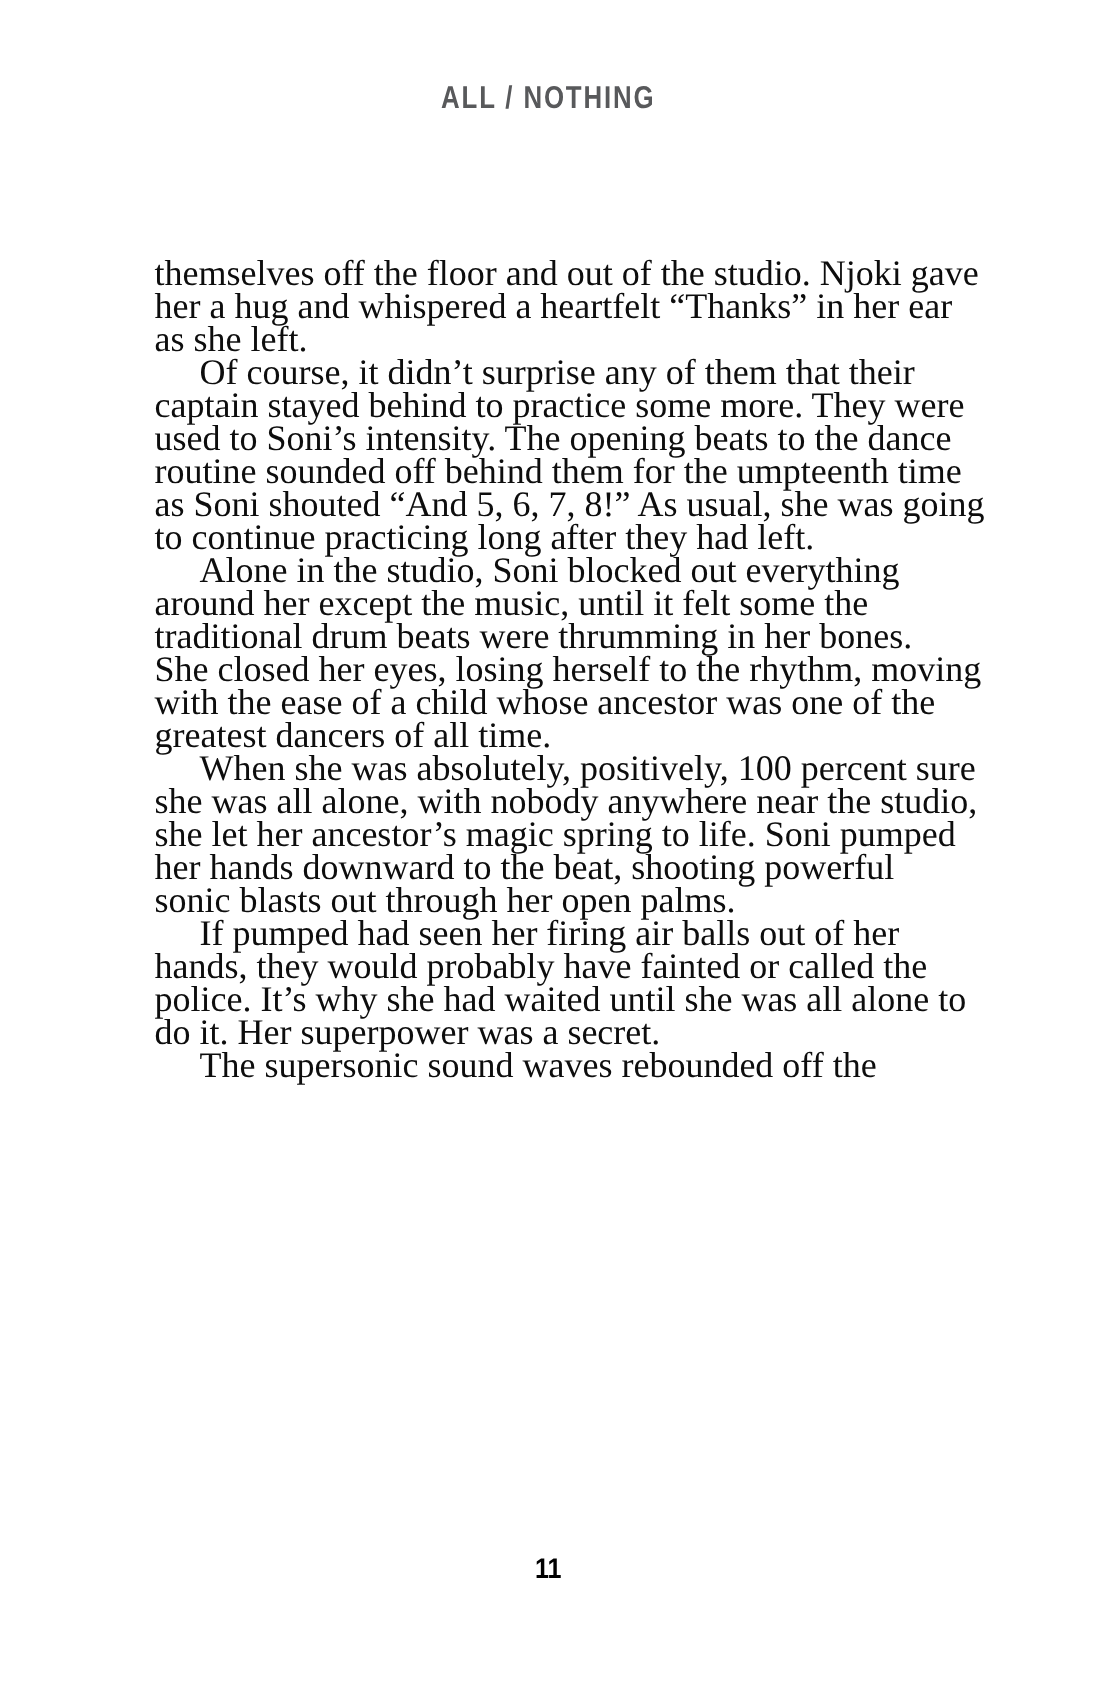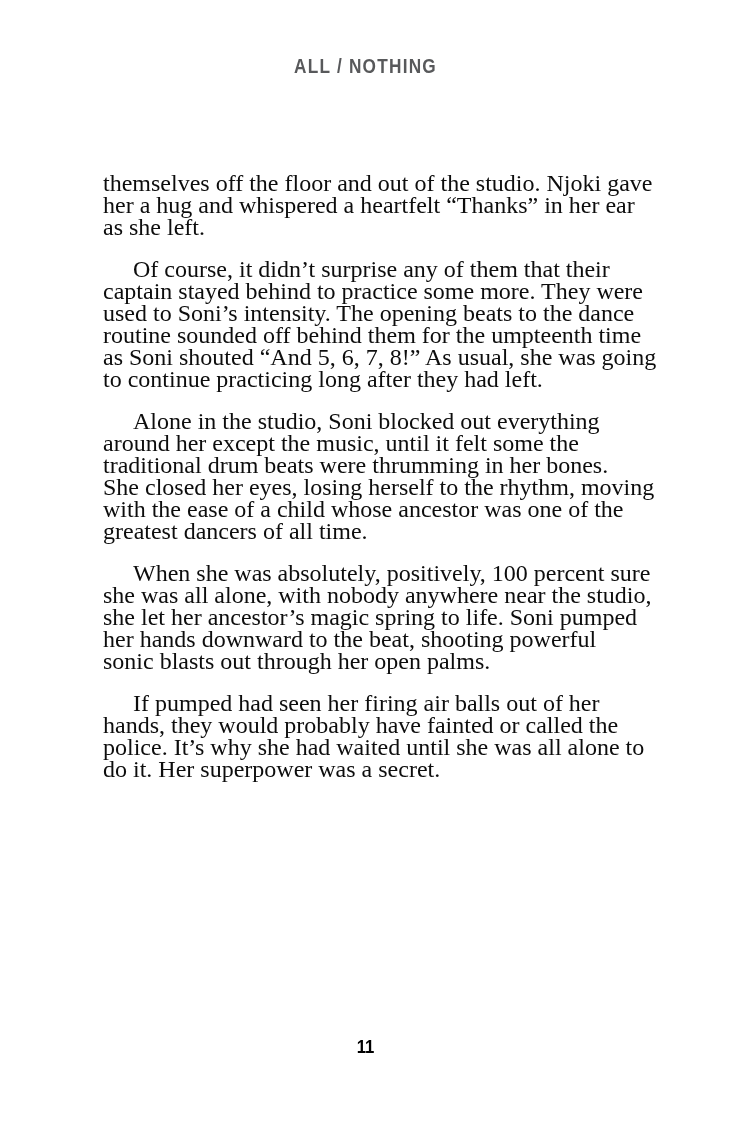--- a/index.html
+++ b/index.html
@@ -38,21 +38,20 @@
     font-size: 24px;
     line-height: 22px;
     color: #0d0d0d;
   }
   .para {
     white-space: pre-line;   
     margin: 0;
   }
   .para.indent {
     text-indent: 30px;
-    margin-top: 20px;
   }
   .page-number {
     position: absolute;
     top: 1036px;
     left: 0;
     width: 100%;
     text-align: center;
     font-family: "Liberation Sans", sans-serif;
     font-weight: 700;
     font-size: 19px;
@@ -86,17 +85,18 @@
 greatest dancers of all time.</p>
     <p class="para indent">When she was absolutely, positively, 100 percent sure
 she was all alone, with nobody anywhere near the studio,
 she let her ancestor’s magic spring to life. Soni pumped
 her hands downward to the beat, shooting powerful
 sonic blasts out through her open palms.</p>
     <p class="para indent">If pumped had seen her firing air balls out of her
 hands, they would probably have fainted or called the
 police. It’s why she had waited until she was all alone to
 do it. Her superpower was a secret.</p>
+    <p class="para indent">The supersonic sound waves rebounded off the</p>
   </div>
 
   <div class="page-number">11</div>
 
 </div>
 
 </body></html>

